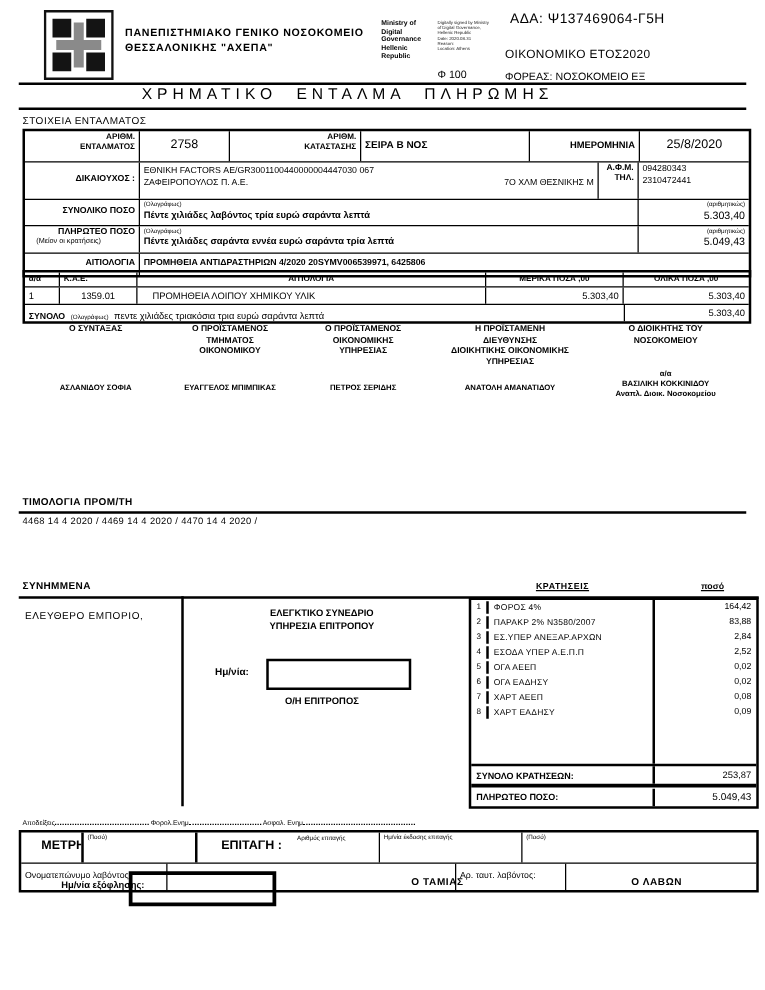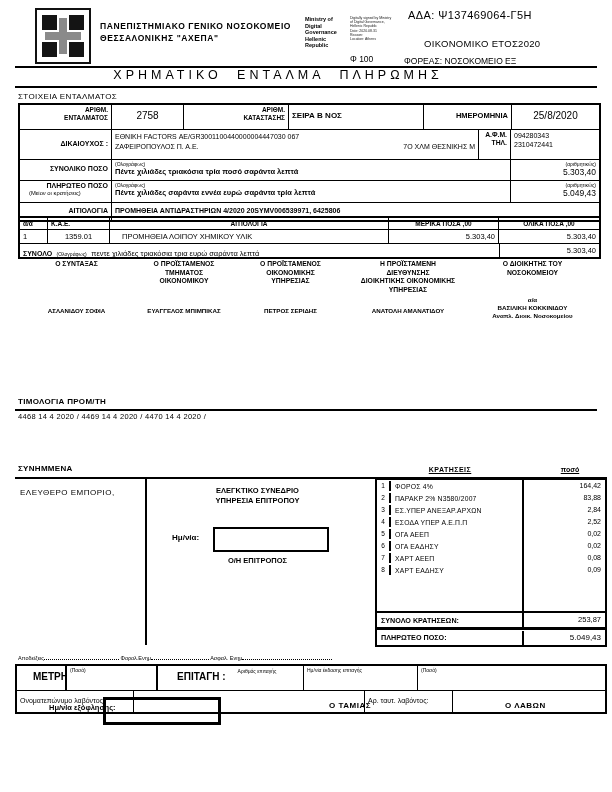--- a/index.html
+++ b/index.html
@@ -9,21 +9,21 @@
   .pre{white-space:pre-line;}
   .c{text-align:center;}
   .r{text-align:right;}
   .b{font-weight:700;}
   
   .hosp{left:100px;top:20px;font-size:8.5px;font-weight:700;letter-spacing:.6px;line-height:12px;}
   .stamp{left:305px;top:16px;width:44px;font-size:5.5px;font-weight:700;line-height:6.5px;}
   .sig-tiny{left:350px;top:16px;width:85px;font-size:3.5px;line-height:4.2px;color:#222;}
   .phi{left:350px;top:54px;font-size:8.5px;}
   .ada{left:408px;top:9px;font-size:11px;letter-spacing:.4px;}
-  .year{left:424px;top:38px;font-size:9.5px;letter-spacing:.3px;}
+  .year{left:404px;top:38px;font-size:9.5px;letter-spacing:.3px;}
   .foreas{left:404px;top:56px;font-size:8.5px;}
   .rule{left:15px;width:582px;height:0;border-top:2px solid #000;}
   .doctitle{left:0;top:68px;width:556px;text-align:center;font-size:12.5px;
             letter-spacing:4px;word-spacing:8px;}
   
   .sect{left:18px;top:92px;font-size:8px;letter-spacing:.4px;}
   .wtable{left:18px;top:103px;width:579px;border:2px solid #000;}
   .wrow{display:flex;border-bottom:1px solid #000;align-items:stretch;}
   .wrow:last-child{border-bottom:none;}
   .wcell{border-right:1px solid #000;padding:1px 3px;box-sizing:border-box;overflow:hidden;}
@@ -149,21 +149,21 @@
       </div>
       <div class="wcell lab pre" style="width:32px;font-size:6.8px;">Α.Φ.Μ.
 ΤΗΛ.</div>
       <div class="wcell pre" style="width:88px;font-size:7px;line-height:9px;">094280343
 2310472441</div>
     </div>
     <div class="wrow" style="height:20px;">
       <div class="wcell lab" style="width:92px;font-size:7px;line-height:16px;">ΣΥΝΟΛΙΚΟ ΠΟΣΟ</div>
       <div class="wcell" style="flex:1;">
         <div class="tiny">(Ολογράφως)</div>
-        <div class="words b">Πέντε χιλιάδες τριακόσια τρία  ποσό σαράντα λεπτά</div>
+        <div class="words b">Πέντε χιλιάδες λαβόντος τρία  ευρώ σαράντα λεπτά</div>
       </div>
       <div class="wcell" style="width:88px;">
         <div class="tiny r">(αριθμητικώς)</div>
         <div class="r" style="font-size:8.5px;">5.303,40</div>
       </div>
     </div>
     <div class="wrow" style="height:21px;">
       <div class="wcell" style="width:92px;">
         <div class="lab" style="font-size:7px;">ΠΛΗΡΩΤΕΟ ΠΟΣΟ</div>
         <div style="font-size:5.8px;padding-left:6px;">(Μείον οι κρατήσεις)</div>

